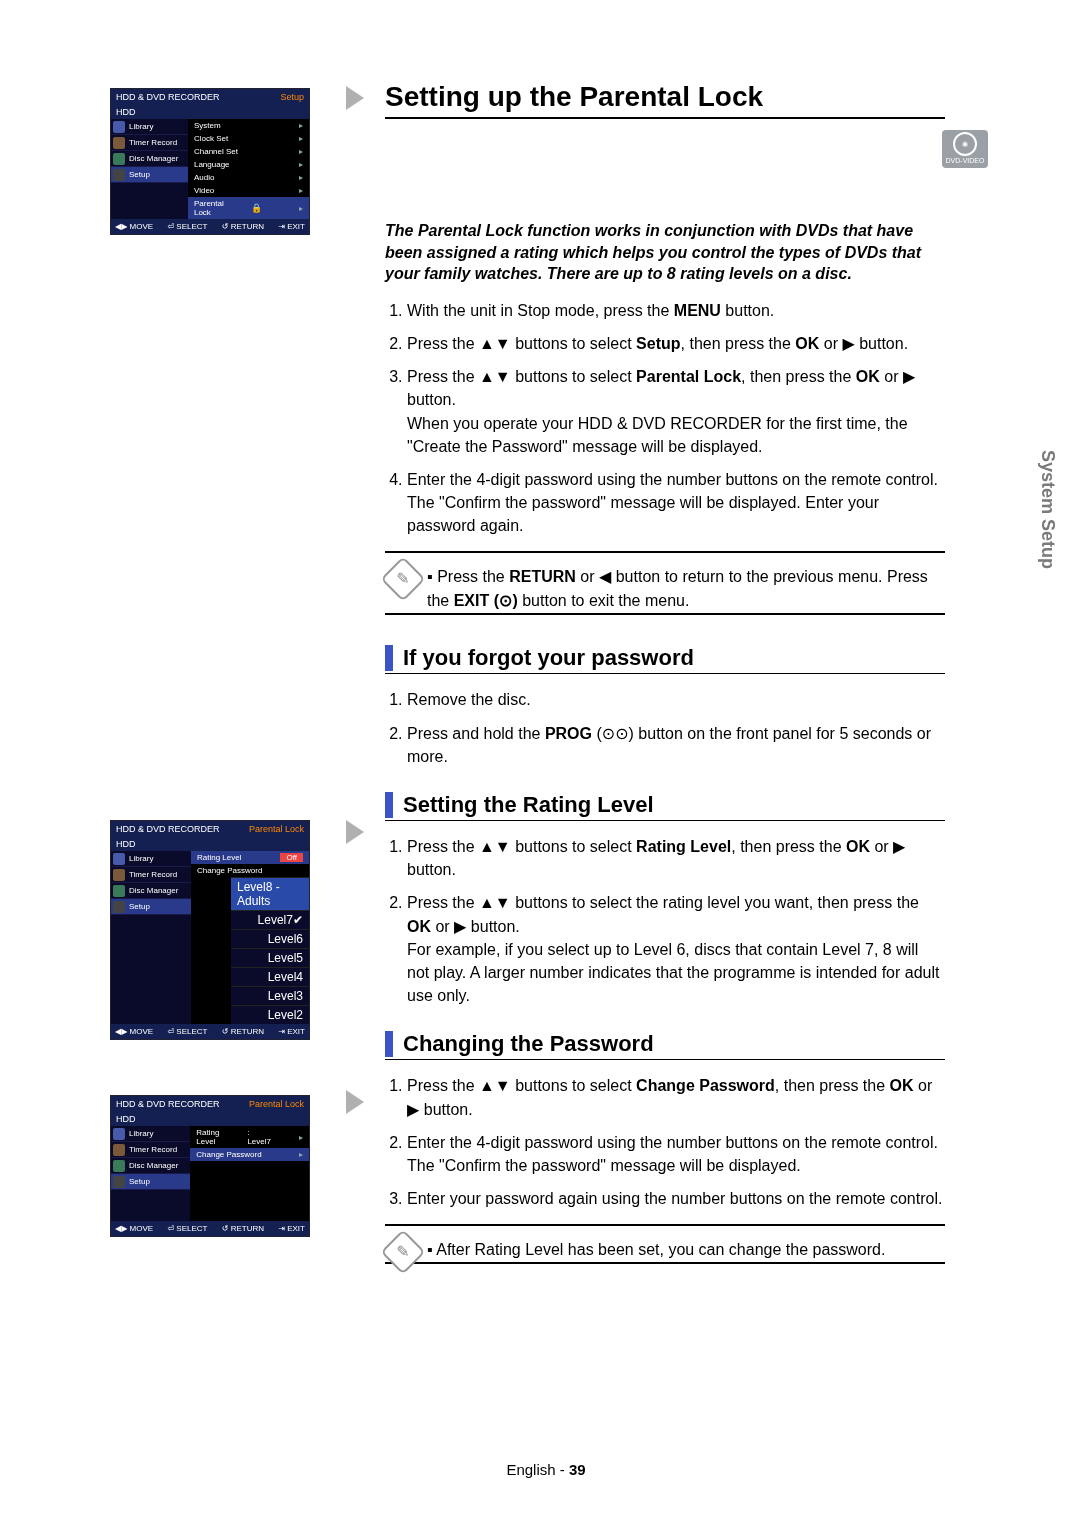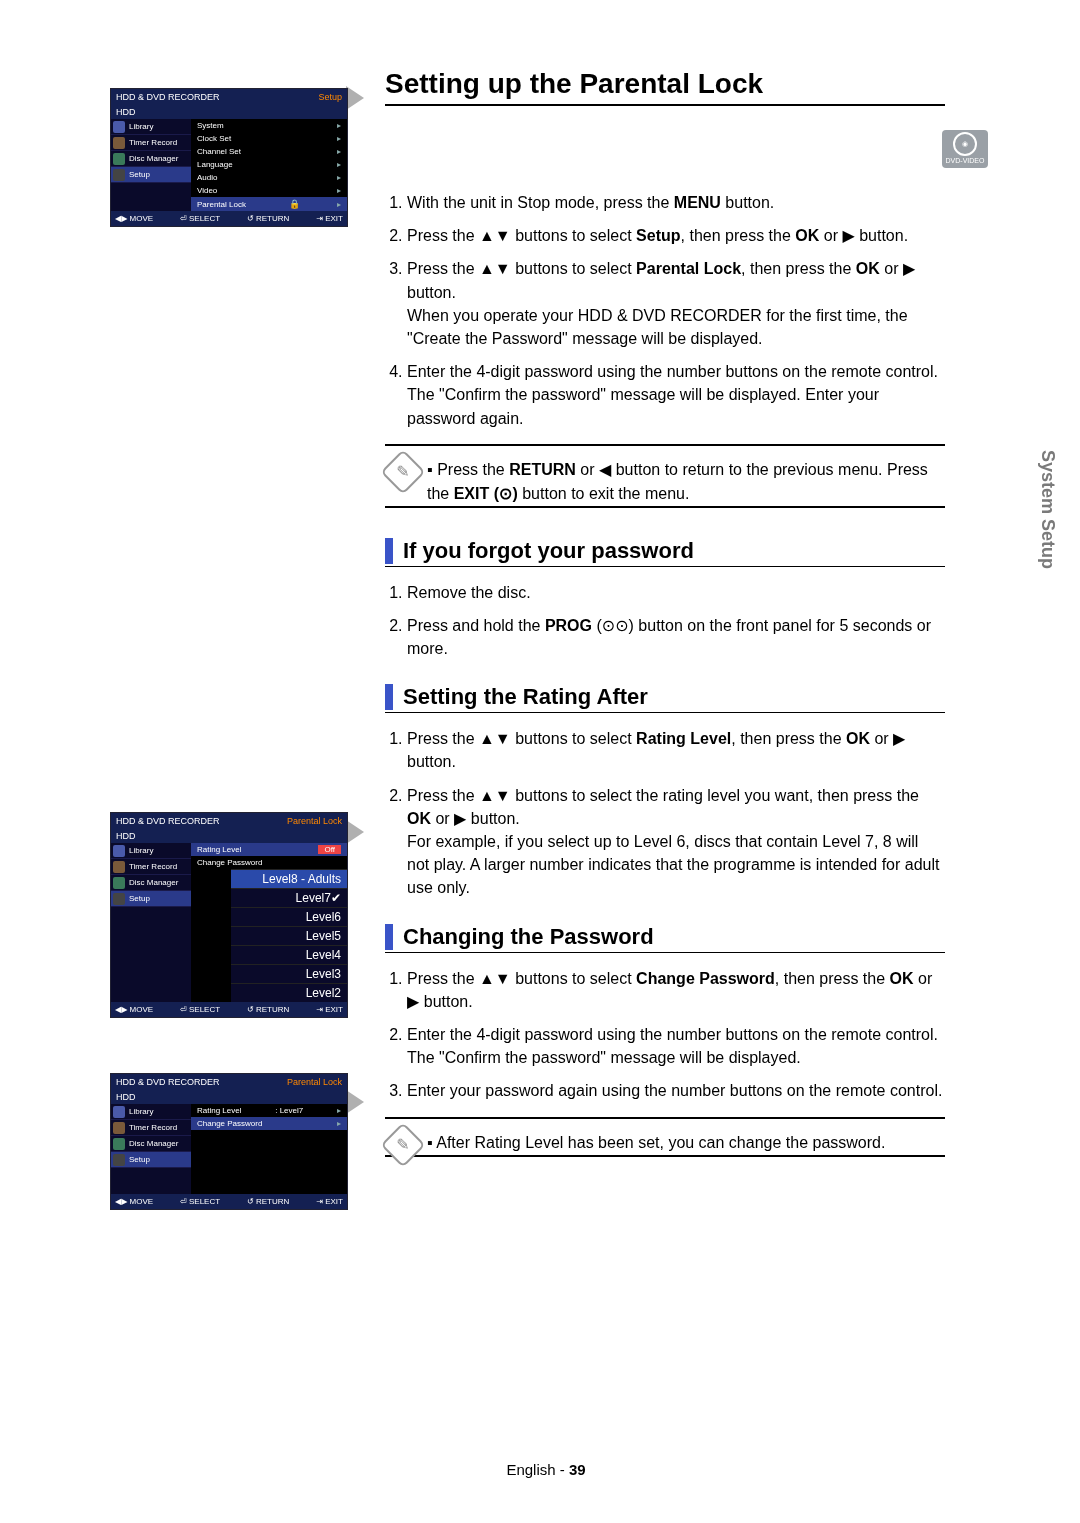--- a/index.html
+++ b/index.html
@@ -29,21 +29,21 @@
   }
   .left-col {
     position: absolute;
     left: 110px;
     top: 80px;
     width: 240px;
   }
   .right-col {
     position: absolute;
     left: 385px;
-    top: 68px;
+    top: 81px;
     width: 560px;
   }
 
   
   h1.main-title {
     font-size: 28px;
     font-weight: bold;
     margin: 0 0 4px 0;
   }
   .title-underline {
@@ -135,21 +135,21 @@
   .tri {
     width: 0; height: 0;
     border-top: 12px solid transparent;
     border-bottom: 12px solid transparent;
     border-left: 18px solid #b0b0b0;
     position:absolute;
   }
 
   
   .osd {
-    width: 238px;
+    width: 200px;
     background: #000;
     border: 1px solid #223;
     box-sizing: border-box;
     font-size: 9px;
     color: #fff;
     position:relative;
     margin-bottom: 55px;
   }
   .osd .osd-header {
     background:#142052;
@@ -390,20 +390,21 @@
     </div>
 
   </div>
 
   <div class="right-col">
     <h1 class="main-title">Setting up the Parental Lock</h1>
     <div class="title-underline"></div>
 
     <div style="height:55px"></div>
 
+    <p class="intro">The Parental Lock function works in conjunction with DVDs that have been assigned a rating which helps you control the types of DVDs that your family watches. There are up to 8 rating levels on a disc.</p>
 
     <ol class="steps">
       <li><span>With the unit in Stop mode, press the <b>MENU</b> button.</span></li>
       <li><span>Press the ▲▼ buttons to select <b>Setup</b>, then press the <b>OK</b> or ▶ button.</span></li>
       <li><span>Press the ▲▼ buttons to select <b>Parental Lock</b>, then press the <b>OK</b> or ▶ button.<br>When you operate your HDD &amp; DVD RECORDER for the first time, the "Create the Password" message will be displayed.</span></li>
       <li><span>Enter the 4-digit password using the number buttons on the remote control.<br>The "Confirm the password" message will be displayed. Enter your password again.</span></li>
     </ol>
 
     <div class="note-box">
       <span class="note-icon"></span>
@@ -412,21 +413,21 @@
       </ul>
     </div>
 
     <h2 class="sub">If you forgot your password</h2>
     <div class="sub-under"></div>
     <ol class="steps">
       <li><span>Remove the disc.</span></li>
       <li><span>Press and hold the <b>PROG</b> (⊙⊙) button on the front panel for 5 seconds or more.</span></li>
     </ol>
 
-    <h2 class="sub">Setting the Rating After</h2>
+    <h2 class="sub">Setting the Rating Level</h2>
     <div class="sub-under"></div>
     <ol class="steps">
       <li><span>Press the ▲▼ buttons to select <b>Rating Level</b>, then press the <b>OK</b> or ▶ button.</span></li>
       <li><span>Press the ▲▼ buttons to select the rating level you want, then press the <b>OK</b> or ▶ button.<br>For example, if you select up to Level 6, discs that contain Level 7, 8 will not play. A larger number indicates that the programme is intended for adult use only.</span></li>
     </ol>
 
     <h2 class="sub">Changing the Password</h2>
     <div class="sub-under"></div>
     <ol class="steps">
       <li><span>Press the ▲▼ buttons to select <b>Change Password</b>, then press the <b>OK</b> or ▶ button.</span></li>

